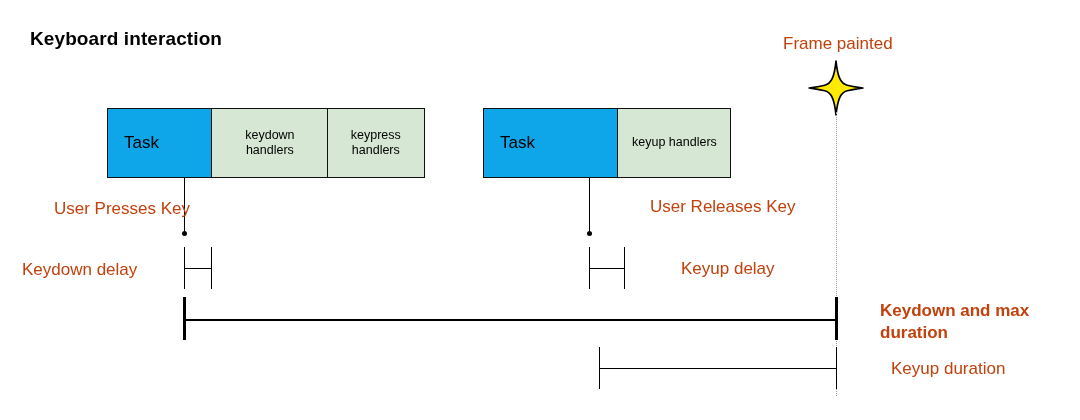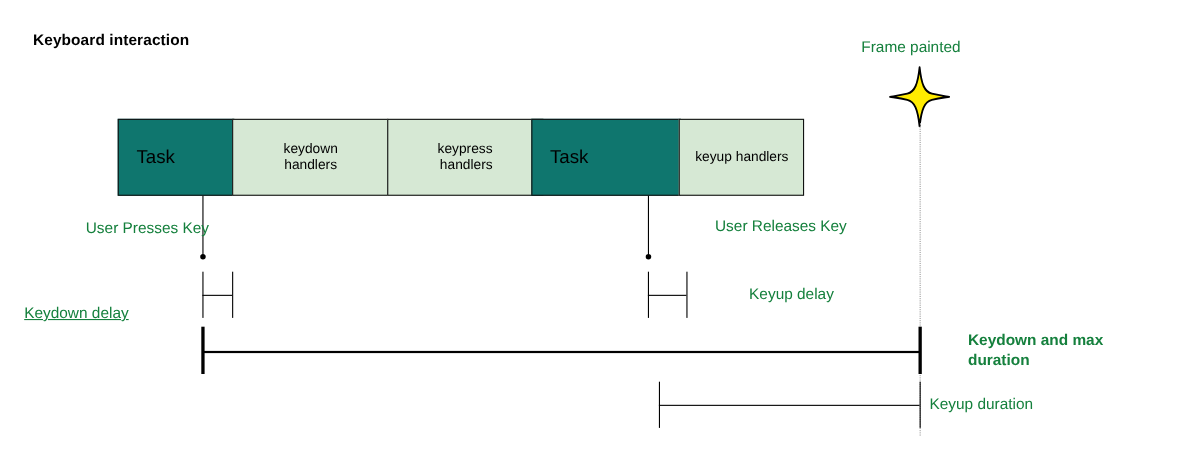--- a/index.html
+++ b/index.html
@@ -17,21 +17,21 @@
     height: 420px;
     background: #ffffff;
     overflow: hidden;
   }
 
   
   .title {
     position: absolute;
     left: 30px;
     top: 28px;
-    font-size: 14px;
+    font-size: 19px;
     font-weight: bold;
     letter-spacing: 0.1px;
     color: #000000;
     white-space: nowrap;
   }
 
   
   .boxrow {
     position: absolute;
     display: flex;
@@ -42,21 +42,21 @@
     border: 1.6px solid #111111;
     display: flex;
     align-items: center;
     justify-content: center;
     text-align: center;
     line-height: 1.22;
     white-space: pre-line;
   }
   .cell + .cell { border-left-width: 1.6px; margin-left: -1.6px; }
   .cell.task {
-    background: #0f766e;
+    background: #0ea5e9;
     font-size: 17px;
     justify-content: flex-start;
     padding-left: 16px;
   }
   .cell.handler {
     background: #d6e8d4;
     font-size: 12.5px;
   }
 
   
@@ -81,22 +81,22 @@
   }
   .dotted-line {
     position: absolute;
     width: 0;
     border-left: 1.6px dotted #9a9a9a;
   }
 
   
   .lbl {
     position: absolute;
-    font-size: 14px;
-    color: #15803d;
+    font-size: 17px;
+    color: #c2410c;
     white-space: nowrap;
     line-height: 1.3;
   }
   .lbl.right-al { text-align: right; }
   .lbl.bold { font-weight: bold; white-space: normal; }
 
   
   .star {
     position: absolute;
     width: 56px;
@@ -118,52 +118,52 @@
                C92 51 82 52 70 55 C58 58 53 70 50 98
                C47 70 42 58 30 55 C18 52 8 51 2 50
                C8 49 18 48 30 45 C42 42 47 30 50 2 Z" fill="#ffeb00" stroke="#000000" stroke-width="3" stroke-linejoin="round"></path>
     </svg>
   </div>
 
   <div class="dotted-line" style="left:836px; top:112px; height:284px;"></div>
 
   <div class="boxrow" style="left:107px; top:108px; height:70px;">
     <div class="cell task" style="width:106px;">Task</div>
-    <div class="cell handler" style="width:142px;">keydown
+    <div class="cell handler" style="width:117px;">keydown
 handlers</div>
-    <div class="cell handler" style="width:142px;text-align:right;">keypress
+    <div class="cell handler" style="width:98px;">keypress
 handlers</div>
   </div>
 
   <div class="boxrow" style="left:483px; top:108px; height:70px;">
     <div class="cell task" style="width:136px;">Task</div>
     <div class="cell handler" style="width:114px;">keyup handlers</div>
   </div>
 
   <div class="vline" style="left:184px; top:178px; height:56px;"></div>
   <div class="dot" style="left:181.5px; top:231px;"></div>
   <div class="lbl right-al" style="left:0px; top:198px; width:175px;padding-left:15px;">User Presses Key</div>
 
   <div class="vline" style="left:589px; top:178px; height:56px;"></div>
   <div class="dot" style="left:586.5px; top:231px;"></div>
   <div class="lbl" style="left:610px; top:196px;margin-left:40px;">User Releases Key</div>
 
   <div class="vline" style="left:184px; top:247px; height:42px;"></div>
   <div class="vline" style="left:211px; top:247px; height:42px;"></div>
   <div class="hline" style="left:184px; top:268px; width:27px;"></div>
-  <div class="lbl" style="left:22px; top:275px;text-decoration:underline;">Keydown delay</div>
+  <div class="lbl" style="left:22px; top:259px;">Keydown delay</div>
 
   <div class="vline" style="left:589px; top:247px; height:42px;"></div>
   <div class="vline" style="left:624px; top:247px; height:42px;"></div>
   <div class="hline" style="left:589px; top:268px; width:35px;"></div>
   <div class="lbl" style="left:643px; top:258px;margin-left:38px;">Keyup delay</div>
 
   <div class="vline thick" style="left:183px; top:297px; height:43px;"></div>
   <div class="vline thick" style="left:835px; top:297px; height:43px;"></div>
   <div class="hline thick" style="left:184px; top:319px; width:652px;"></div>
   <div class="lbl bold" style="left:844px; top:300px; width:180px;margin-left:36px;">Keydown and max duration</div>
 
   <div class="vline" style="left:599px; top:347px; height:42px;"></div>
   <div class="vline" style="left:836px; top:347px; height:42px;"></div>
   <div class="hline" style="left:599px; top:368px; width:237px;"></div>
-  <div class="lbl" style="left:845px; top:358px;">Keyup duration</div>
+  <div class="lbl" style="left:891px; top:358px;">Keyup duration</div>
 
 </div>
 
 </body></html>

